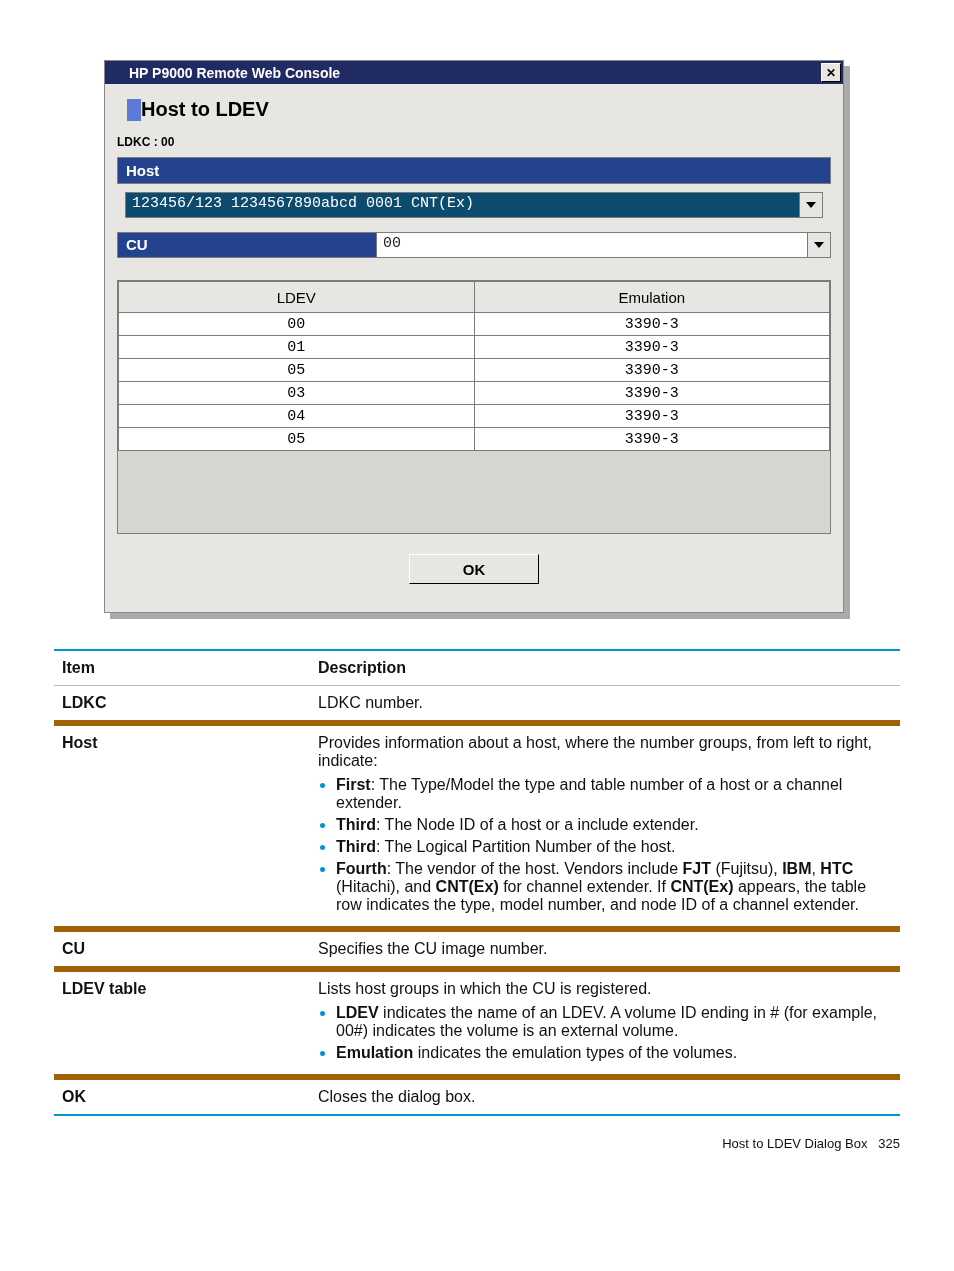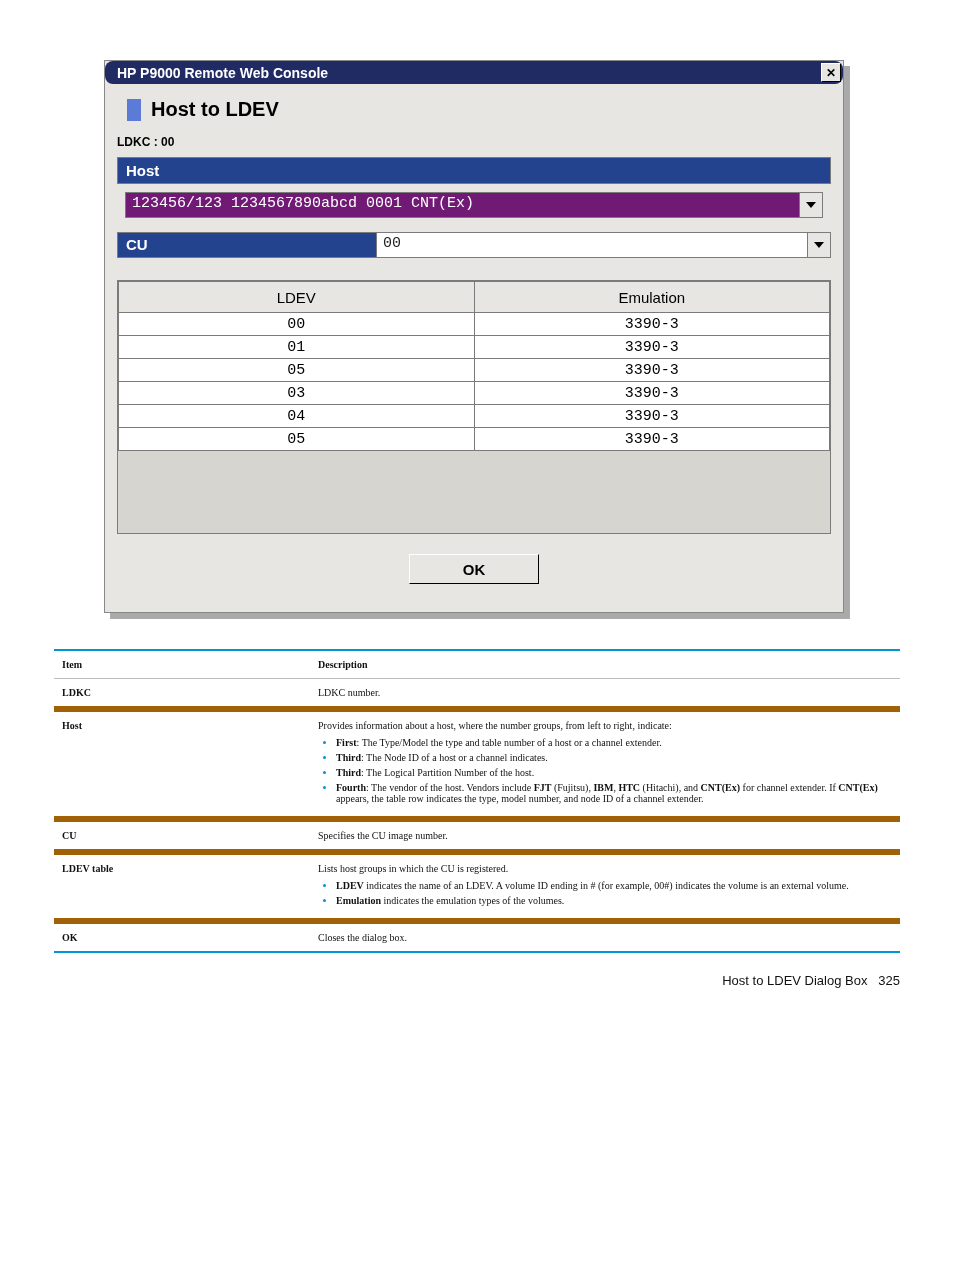--- a/index.html
+++ b/index.html
@@ -29,25 +29,24 @@
     border: 1px solid #888;
     background: #e7e6e3;
     box-sizing: border-box;
   }
   .titlebar {
     background: #202a63;
     color: #fff;
     display: flex;
     align-items: center;
     justify-content: space-between;
-    padding: 2px 2px 2px 12px;
+    padding: 2px 2px 2px 24px;
     font-weight: bold;
     font-size: 14px;
     font-family: Tahoma, Arial, sans-serif;
-    border-radius: 8px;
   }
   .closebtn {
     width: 18px;
     height: 17px;
     background: #e7e6e3;
     border: 1px solid #000;
     border-top-color: #fff;
     border-left-color: #fff;
     display: flex;
     align-items: center;
@@ -57,21 +56,20 @@
     font-size: 12px;
     line-height: 1;
     color: #000;
   }
   .dialog-body {
     padding: 10px 12px 28px 12px;
   }
   .dlg-head {
     display: flex;
     align-items: center;
-    gap: 10px;
     margin: 4px 0 14px 10px;
   }
   .blue-sq {
     width: 14px;
     height: 22px;
     background: #5c7bd7;
   }
   .dlg-title {
     font-size: 20px;
     font-weight: bold;
@@ -98,21 +96,21 @@
   }
   .dropdown {
     display: flex;
     height: 26px;
     border: 1px solid #7b7b7b;
     background: #fff;
     box-sizing: border-box;
   }
   .dropdown .val {
     flex: 1;
-    background: #701a75;
+    background: #0c4a6e;
     color: #fff;
     padding: 2px 6px;
     font-size: 15px;
     font-family: 'Courier New', monospace;
   }
   .dd-btn {
     width: 22px;
     background: #e7e6e3;
     border-left: 1px solid #7b7b7b;
     display: flex;
@@ -199,22 +197,22 @@
     border-left-color: #fff;
     font-weight: bold;
     font-size: 15px;
     font-family: Tahoma, Arial, sans-serif;
   }
 
   
   .desc-table {
     width: 100%;
     border-collapse: collapse;
-    font-family: Liberation Serif, serif;
-    font-size: 10px;
+    font-family: Liberation Sans, sans-serif;
+    font-size: 16px;
     color: #111;
   }
   .desc-table th {
     text-align: left;
     font-weight: bold;
     padding: 8px 8px;
     border-top: 2px solid #0096d6;
     border-bottom: 1px solid #bbb;
     vertical-align: top;
   }
@@ -335,21 +333,21 @@
       <tr>
         <td class="item-name">LDKC</td>
         <td>LDKC number.</td>
       </tr>
       <tr>
         <td class="item-name">Host</td>
         <td>
           <span>Provides information about a host, where the number groups, from left to right, indicate:</span>
           <ul>
             <li><span class="b">First</span><span>: The Type/Model the type and table number of a host or a channel extender.</span></li>
-            <li><span class="b">Third</span><span>: The Node ID of a host or a channel indicates.</span></li>
+            <li><span class="b">Third</span><span>: The Node ID of a host or a include extender.</span></li>
             <li><span class="b">Third</span><span>: The Logical Partition Number of the host.</span></li>
             <li><span class="b">Fourth</span><span>: The vendor of the host. Vendors include </span><span class="b">FJT</span><span> (Fujitsu), </span><span class="b">IBM</span><span>, </span><span class="b">HTC</span><span> (Hitachi), and </span><span class="b">CNT(Ex)</span><span> for channel extender. If </span><span class="b">CNT(Ex)</span><span> appears, the table row indicates the type, model number, and node ID of a channel extender.</span></li>
           </ul>
         </td>
       </tr>
       <tr>
         <td class="item-name">CU</td>
         <td>Specifies the CU image number.</td>
       </tr>
       <tr>

